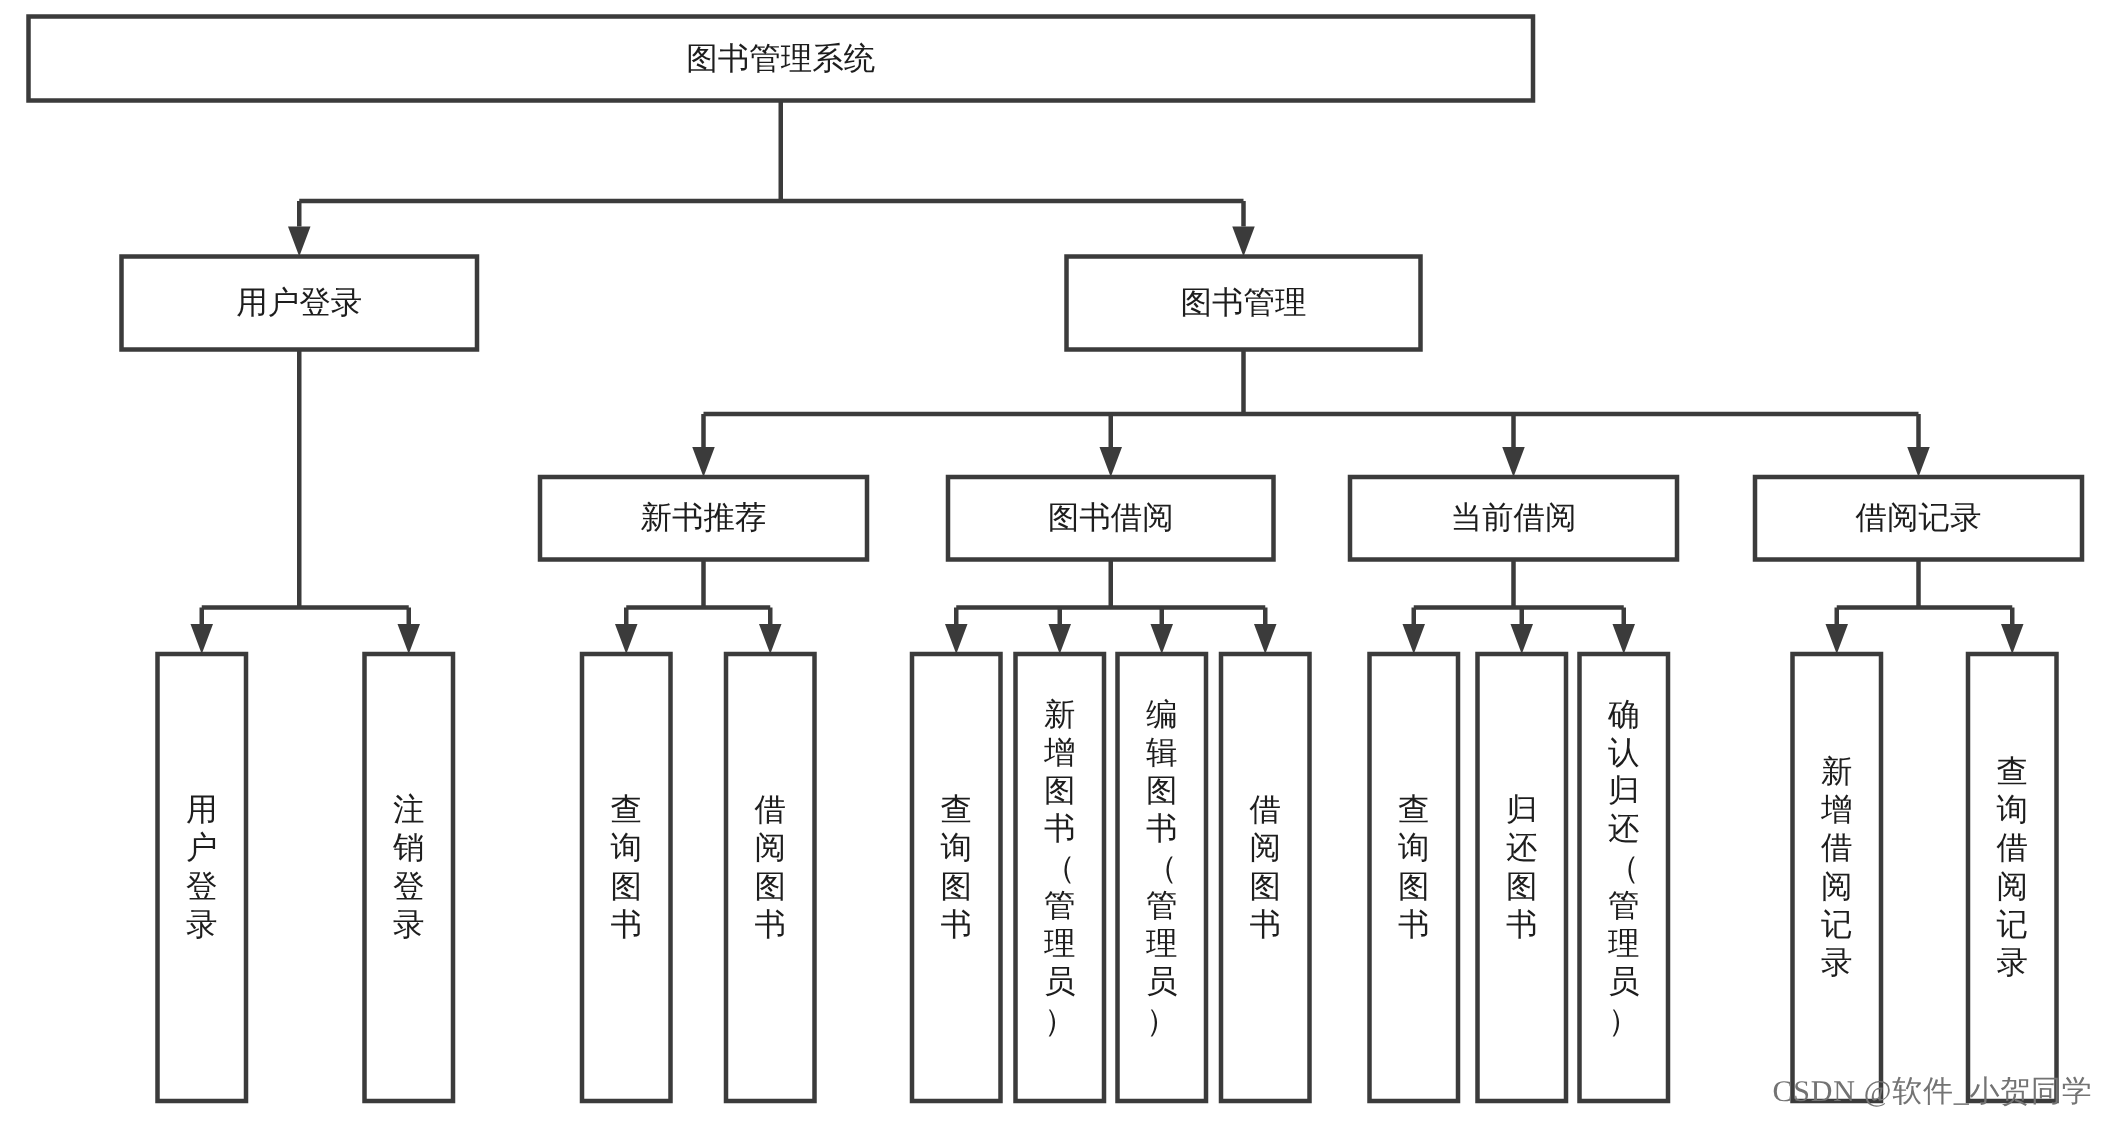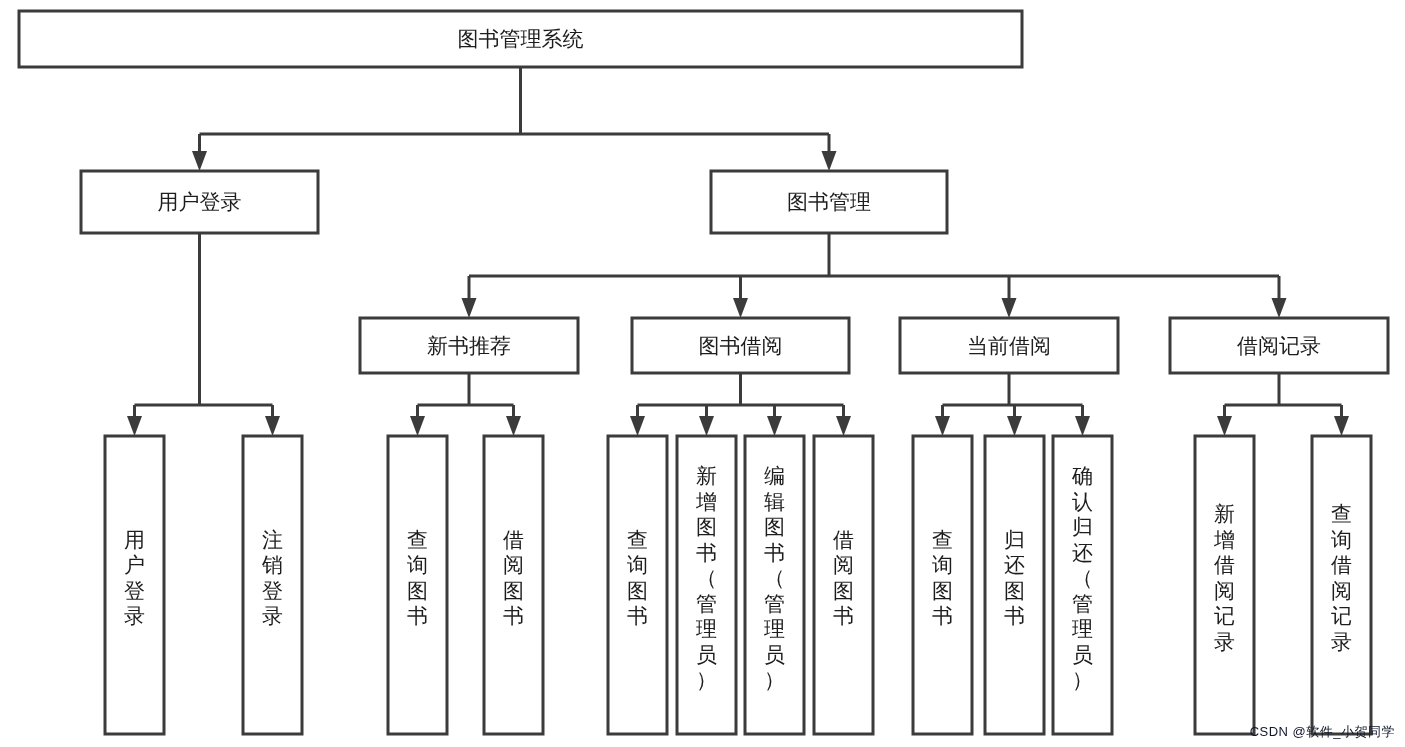--- a/index.html
+++ b/index.html
@@ -53,23 +53,23 @@
   .node-label-vertical {
     fill: #1d1d1d;
     font-family: "DejaVu Sans", "Liberation Sans", sans-serif;
     font-size: 21px;
     text-anchor: middle;
   }
   .watermark {
     position: absolute;
     right: 10px;
     bottom: 6px;
-    font-family: Liberation Sans, sans-serif;
-    font-size: 13px;
-    color: #0f172a;
+    font-family: Liberation Serif, serif;
+    font-size: 20px;
+    color: #737373;
     white-space: nowrap;
     letter-spacing: 0.5px;
     pointer-events: none;
   }
 </style>
 </head>
 <body>
 
 <div id="diagram-root">
   <svg class="flowchart" viewBox="0 0 1405 747" xmlns="http://www.w3.org/2000/svg">

